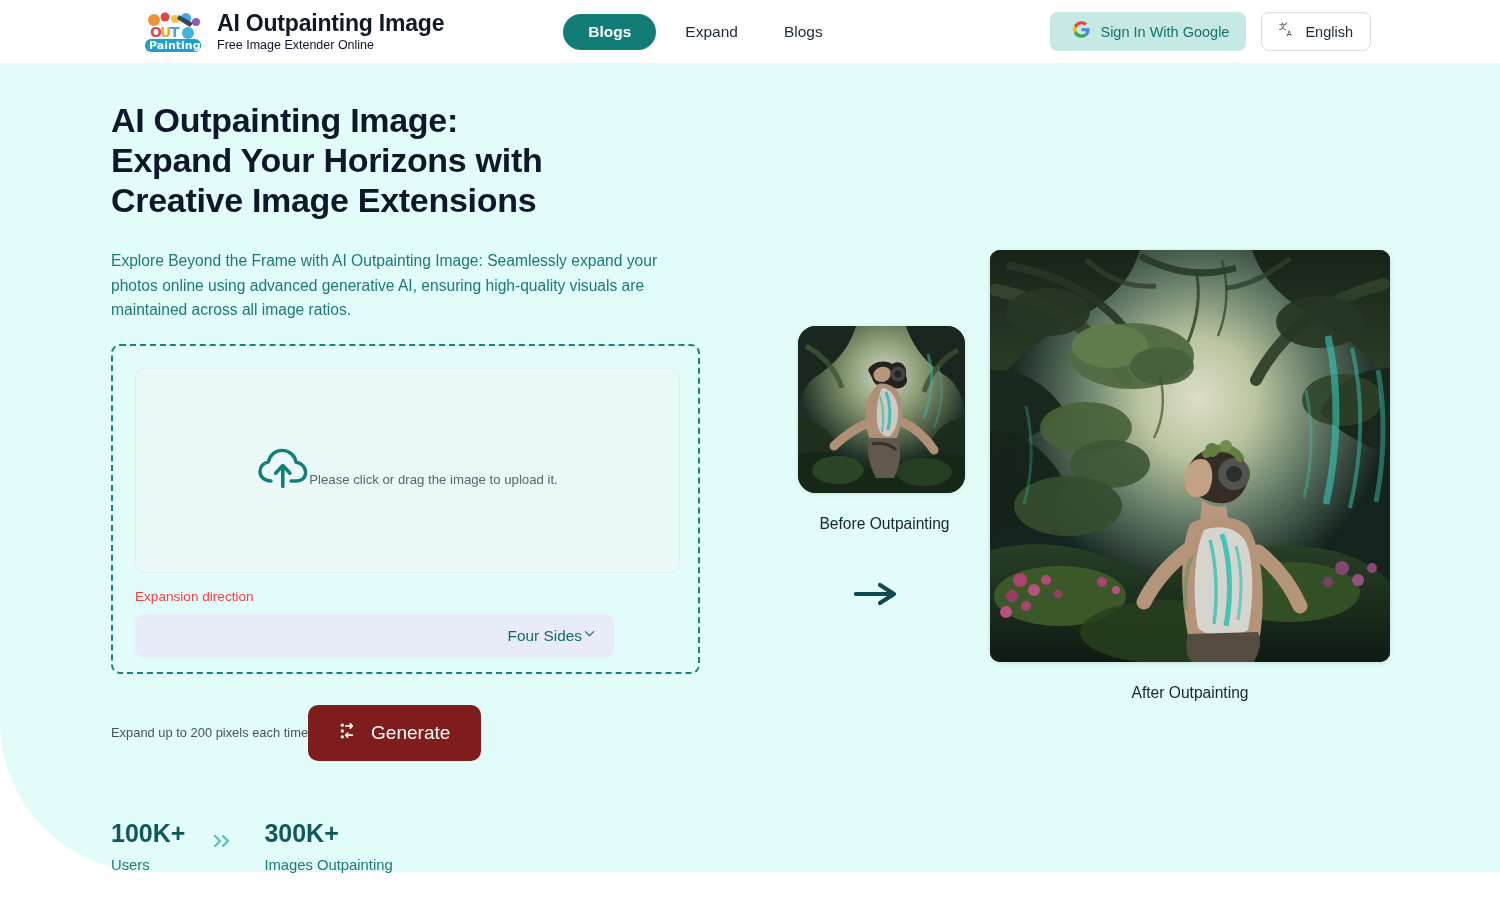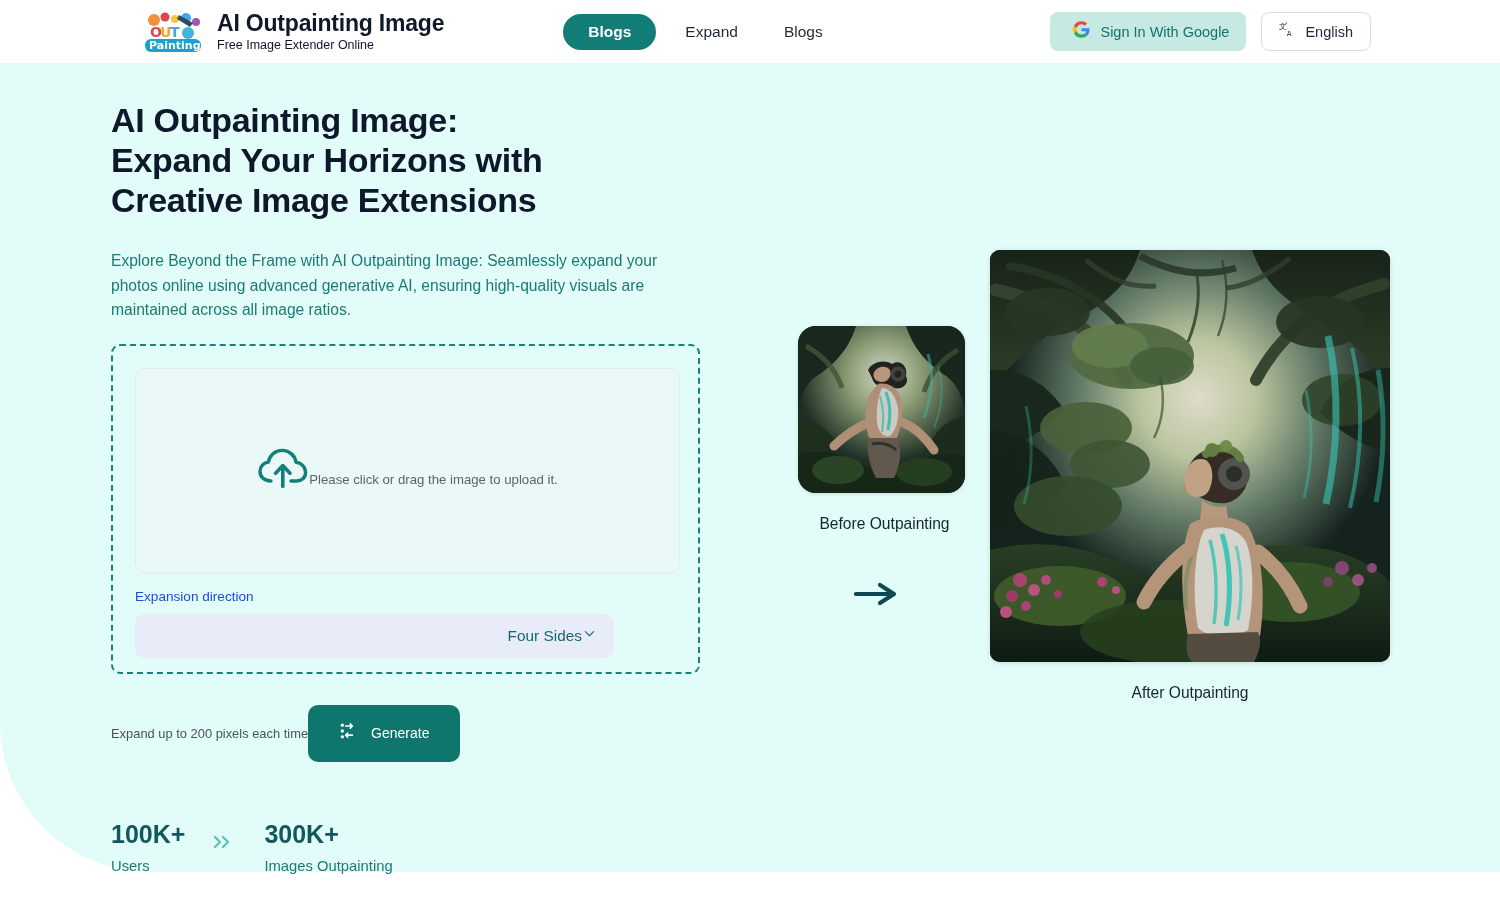--- a/index.html
+++ b/index.html
@@ -75,38 +75,38 @@
     padding:22px;
     position:relative;
   }
   .upload-panel {
     width:545px; height:205px;
     background:#eaf9f7; border:1px solid #e0efee; border-radius:9px;
     display:flex; flex-direction:row; align-items:center; justify-content:center;
   }
   .upload-hint { margin-top:18px; font-size:13.2px; color:#5b6469; }
 
-  .field-label { margin-top:16px; font-size:13.6px; color:#1d4ed8; }
+  .field-label { margin-top:16px; font-size:13.6px; color:#ef4444; }
   .select-box {
     margin-top:10px; width:479px; height:44px;
     background:#e7ecf8; border-radius:9px;
     display:flex; align-items:center; justify-content:flex-end;
     padding:0 17px 0 16px; cursor:pointer;
   }
   .select-value { font-size:15.4px; color:#14696e; }
 
   .action-row {
     margin-top:31px; width:589px;
     display:flex; align-items:center; justify-content:flex-start;
   }
   .note { font-size:12.9px; color:#4a5358; }
   .btn-generate {
     display:flex; align-items:center; gap:12px;
-    background:#0f766e; color:#fff; border-radius:10px;
-    padding:16px 31px; font-size:14px; cursor:pointer; line-height:20px;
+    background:#7f1d1d; color:#fff; border-radius:10px;
+    padding:16px 31px; font-size:19px; cursor:pointer; line-height:20px;
   }
 
   .stats { margin-top:57px; display:flex; align-items:flex-start; }
   .stat-num { font-size:25px; font-weight:bold; color:#11585c; line-height:30px; }
   .stat-lbl { margin-top:8px; font-size:14.8px; color:#1b7b74; line-height:18px; }
   .stat-sep { margin:14px 0 0 26px; color:#5bbfb6; }
   .stat-block-2 { margin-left:29px; }
 
   
   .right { position:absolute; left:795px; top:240px; z-index:3; }

